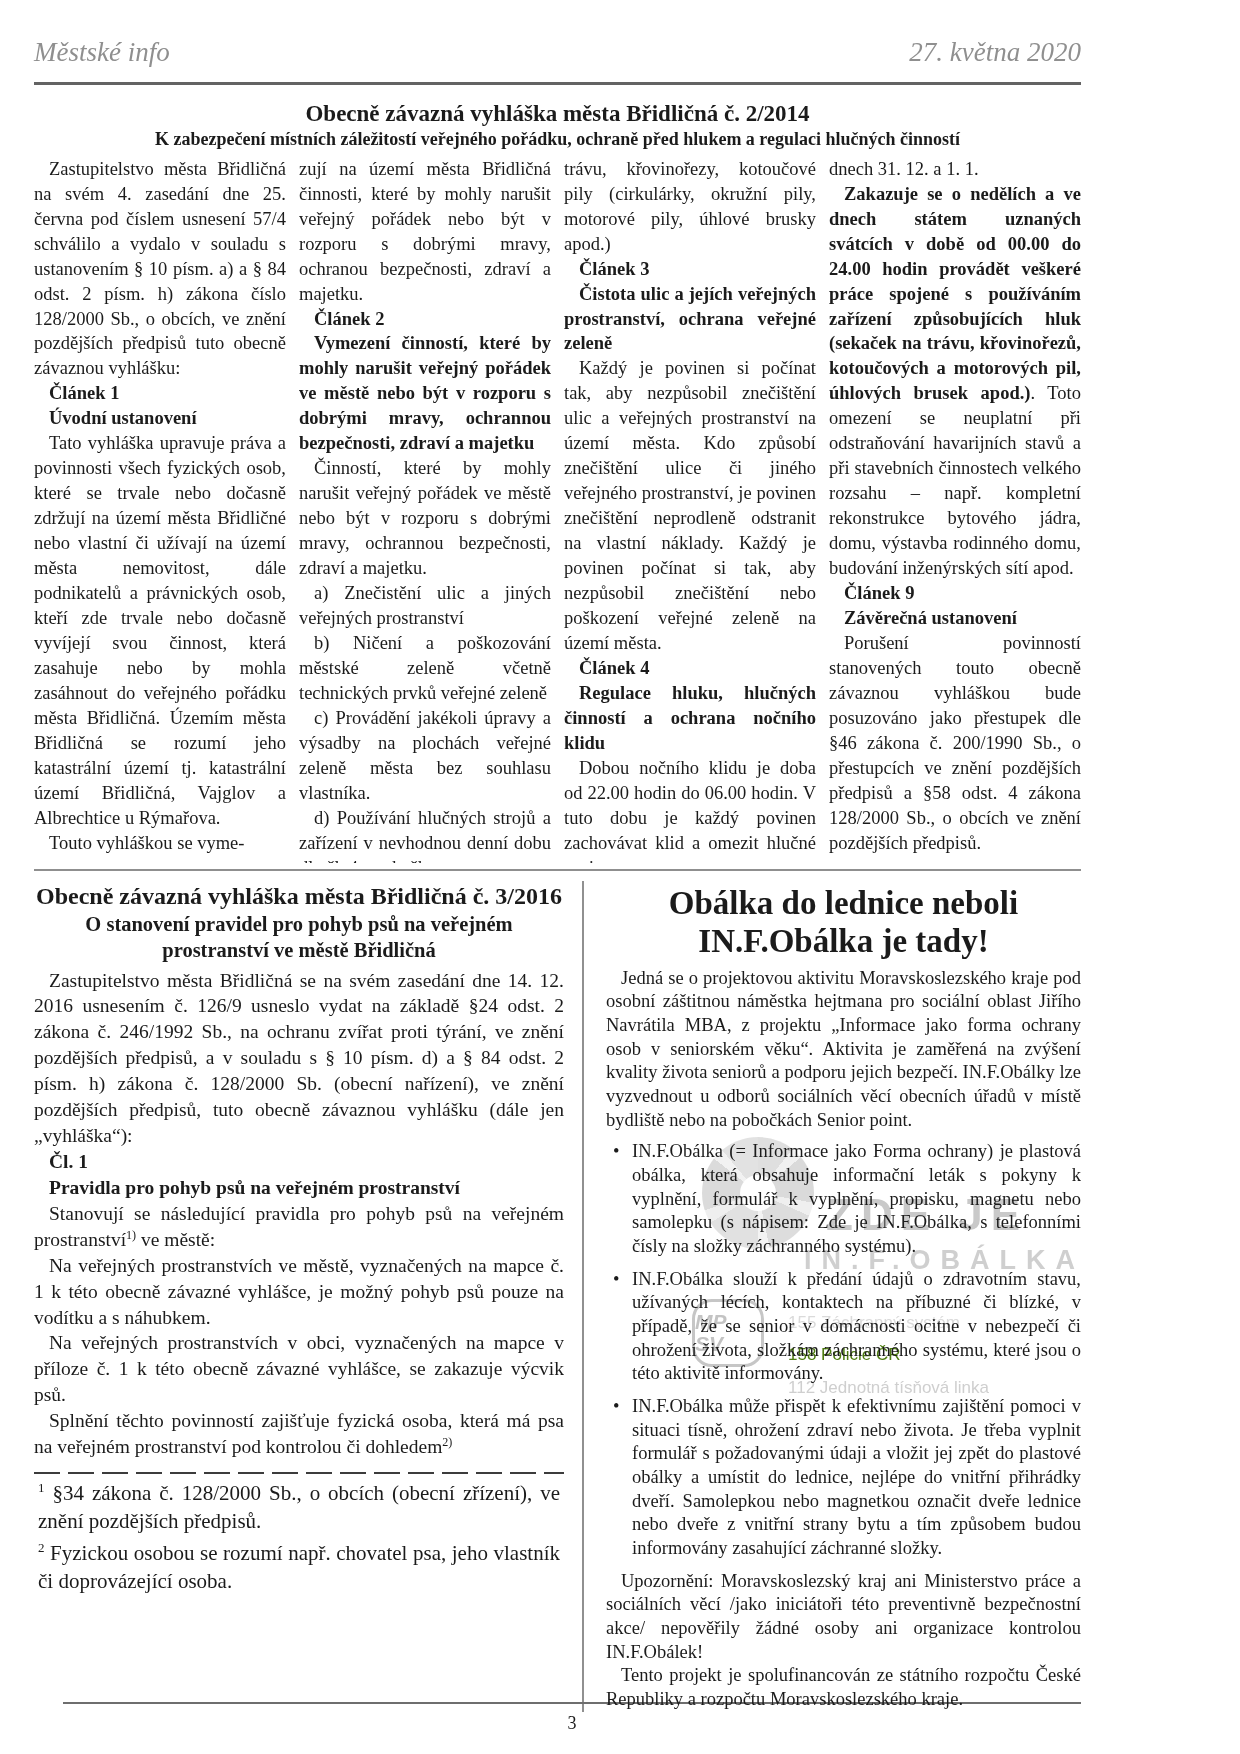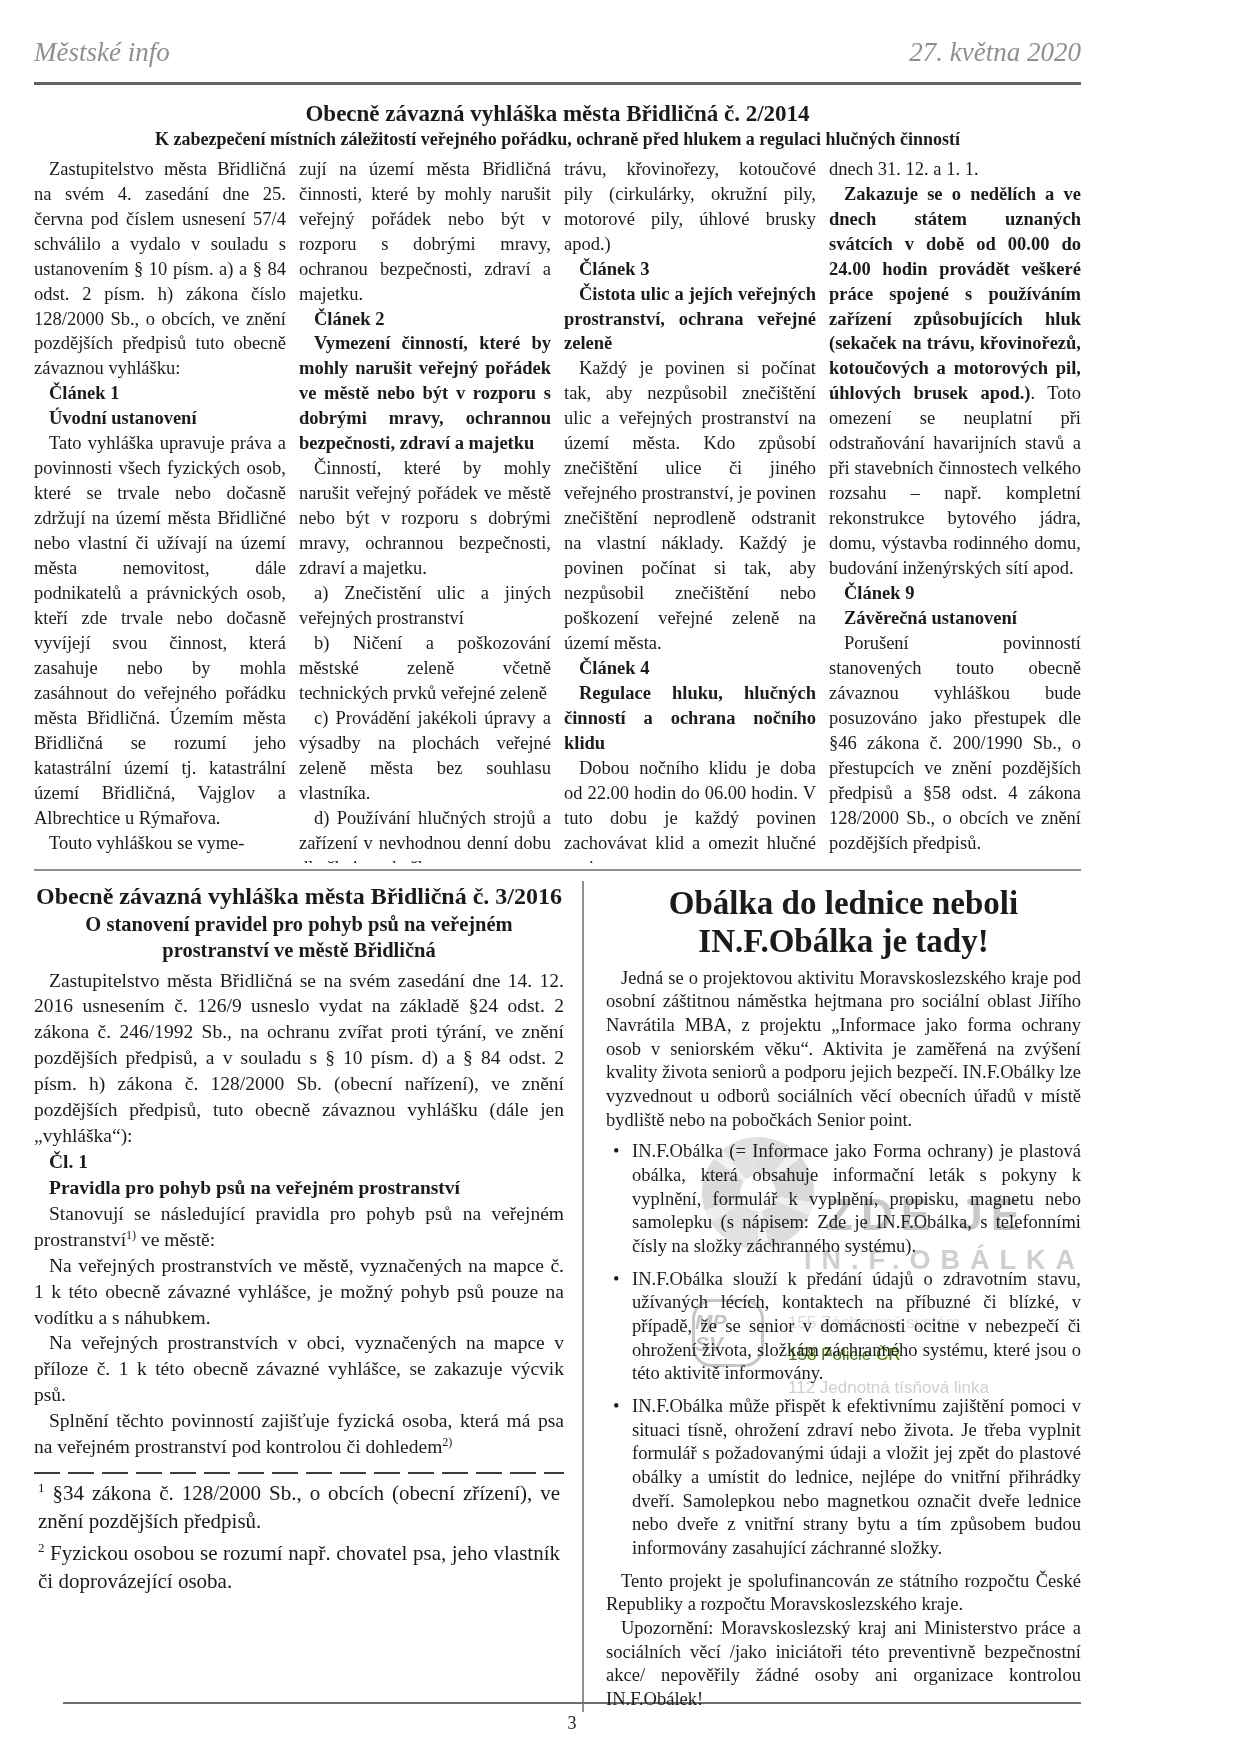--- a/index.html
+++ b/index.html
@@ -155,22 +155,22 @@
         <span>Obálka do lednice neboli</span><br>
         <span>IN.F.Obálka je tady!</span>
       </h2>
       <div class="content">
         <p class="p">Jedná se o projektovou aktivitu Moravskoslezského kraje pod osobní záštitnou náměstka hejtmana pro sociální oblast Jiřího Navrátila MBA, z projektu „Informace jako forma ochrany osob v seniorském věku“.  Aktivita je zaměřená na zvýšení kvality života seniorů a podporu jejich bezpečí. IN.F.Obálky lze vyzvednout u odborů sociálních věcí obecních úřadů v místě bydliště nebo na pobočkách Senior point.</p>
         <ul class="bullets">
           <li>IN.F.Obálka (= Informace jako Forma ochrany) je plastová obálka, která obsahuje informační leták s pokyny k vyplnění, formulář k vyplnění, propisku, magnetu nebo samolepku (s nápisem: Zde je IN.F.Obálka, s telefonními čísly na složky záchranného systému).</li>
           <li>IN.F.Obálka slouží k předání údajů o zdravotním stavu, užívaných lécích, kontaktech na příbuzné či blízké, v případě, že se senior v domácnosti ocitne v nebezpečí či ohrožení života, složkám záchranného systému, které jsou o této aktivitě informovány.</li>
           <li>IN.F.Obálka může přispět k efektivnímu zajištění pomoci v situaci tísně, ohrožení zdraví nebo života. Je třeba vyplnit formulář s požadovanými údaji a vložit jej zpět do plastové obálky a umístit do lednice, nejlépe do vnitřní přihrádky dveří. Samolepkou nebo magnetkou označit dveře lednice nebo dveře z vnitřní strany bytu a tím způsobem budou informovány zasahující záchranné složky.</li>
         </ul>
+        <p class="p">Upozornění: Moravskoslezský kraj ani Ministerstvo práce a sociálních věcí /jako iniciátoři této preventivně bezpečnostní akce/ nepověřily žádné osoby ani organizace kontrolou IN.F.Obálek!</p>
         <p class="p">Tento projekt je spolufinancován ze státního rozpočtu České Republiky a rozpočtu Moravskoslezského kraje.</p>
-        <p class="p">Upozornění: Moravskoslezský kraj ani Ministerstvo práce a sociálních věcí /jako iniciátoři této preventivně bezpečnostní akce/ nepověřily žádné osoby ani organizace kontrolou IN.F.Obálek!</p>
       </div>
     </div>
 
   </section>
 
   <footer class="footer">
     <div class="frule"></div>
     <div class="page-number">3</div>
   </footer>
 

